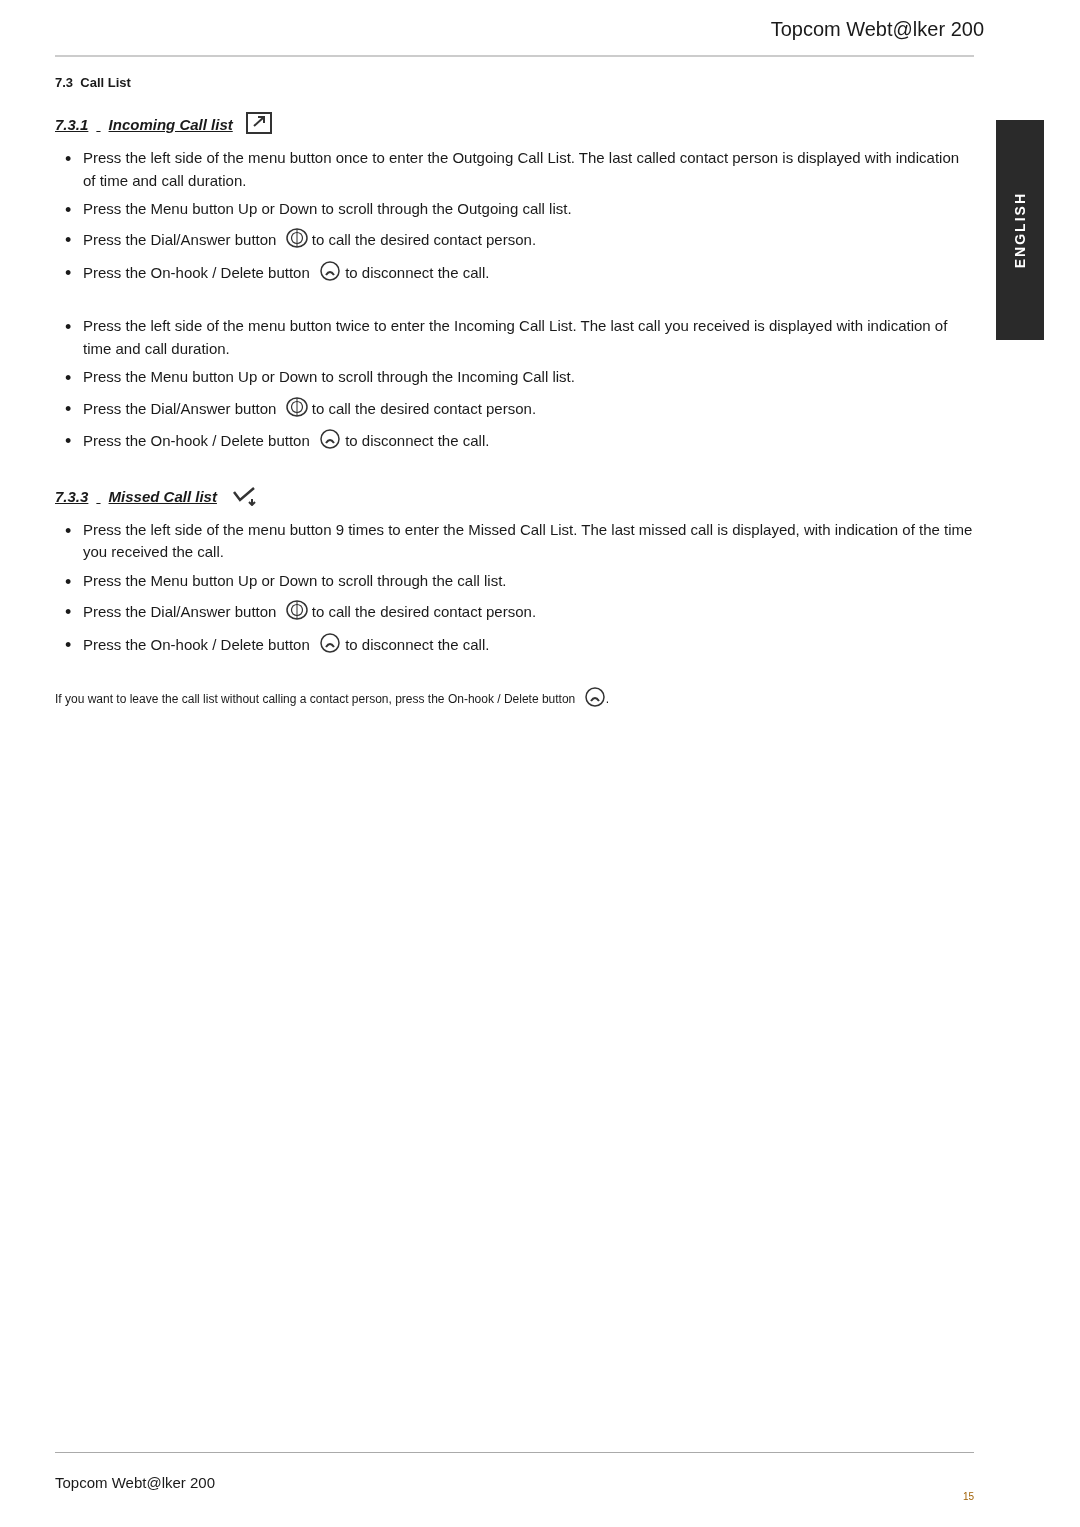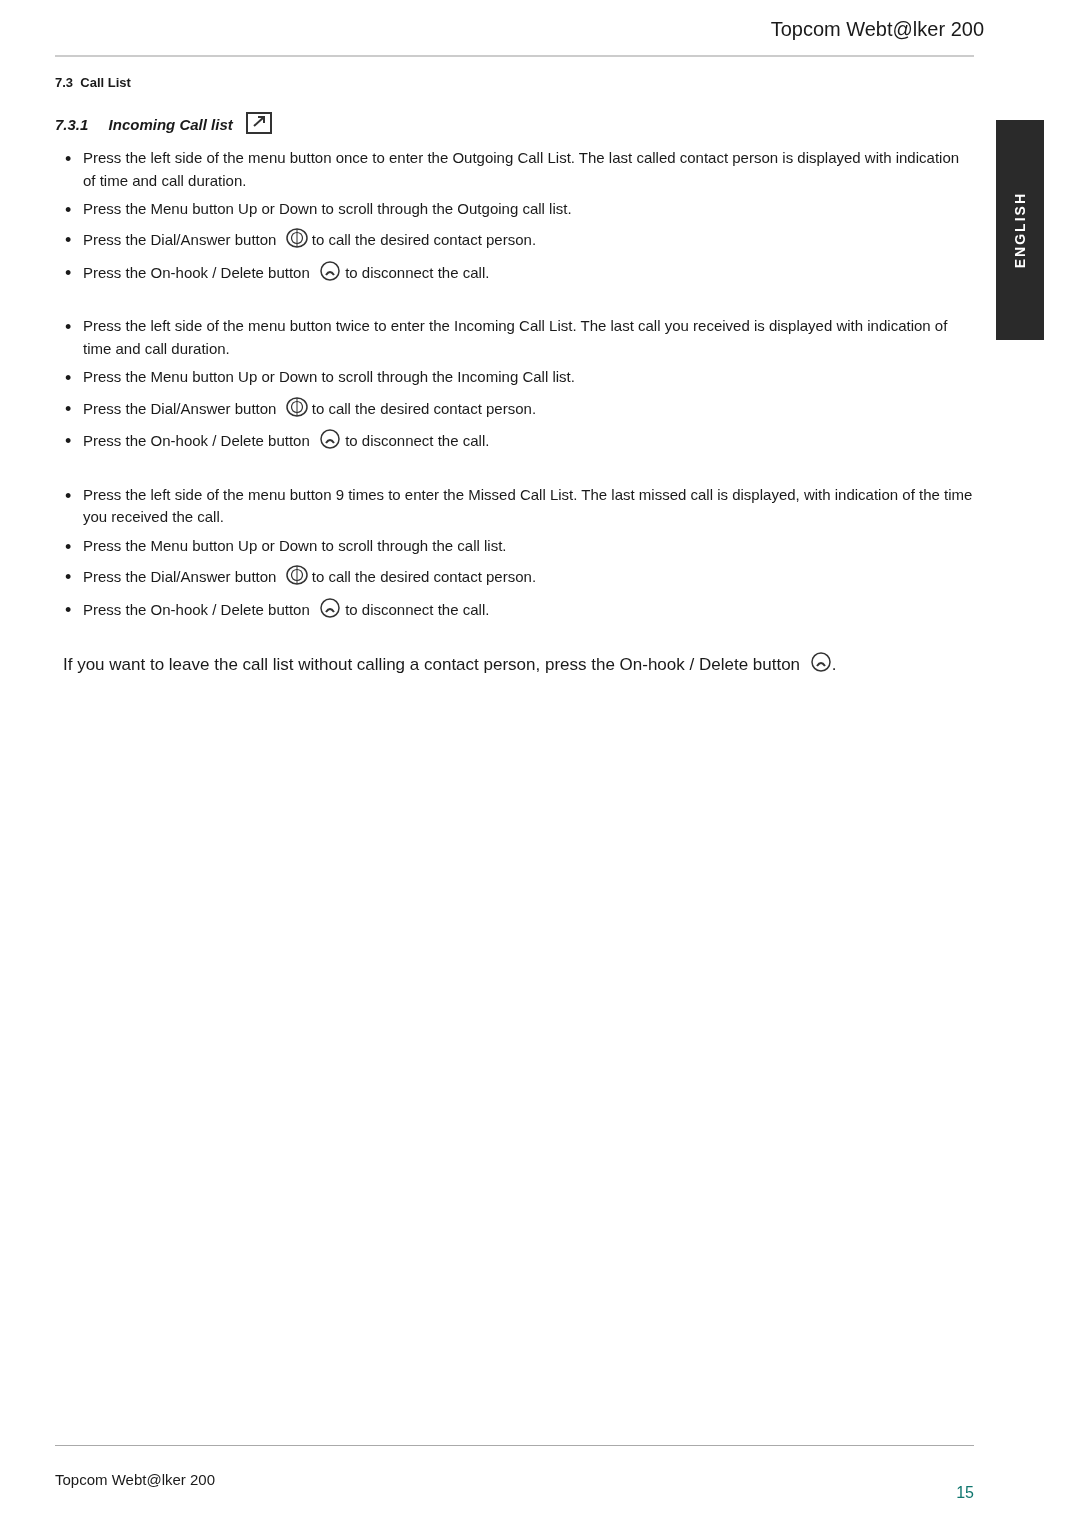--- a/index.html
+++ b/index.html
@@ -82,20 +82,21 @@
       font-weight: bold;
       margin-bottom: 22px;
       color: #1a1a1a;
     }
 
     
     .subsection-heading {
       font-size: 15px;
       font-weight: bold;
       font-style: italic;
+      text-decoration: underline;
       margin-bottom: 10px;
       color: #1a1a1a;
       display: flex;
       align-items: center;
       gap: 8px;
     }
 
     .subsection-block {
       margin-bottom: 28px;
     }
@@ -134,31 +135,30 @@
       border-top: 1px solid #aaa;
       padding-top: 10px;
     }
 
     .footer-left {
       font-size: 15px;
       color: #1a1a1a;
     }
 
     .footer-right {
-      font-size: 16px;
-      color: #0f766e;
+      font-size: 10px;
+      color: #a16207;
       margin-top: 28px;
     }
 
     
     .closing-para {
       margin-top: 10px;
-      font-size: 17px;
+      font-size: 12px;
       line-height: 1.5;
-      margin-left: 8px;
     }
 
     
     .svg-icon {
       display: inline-block;
       vertical-align: middle;
       margin-left: 5px;
     }
   </style>
 </head>
@@ -261,20 +261,31 @@
                 <path d="M7 14 Q11 8 15 14" fill="none" stroke="#333" stroke-width="2"></path>
               </svg>
             </span>
             to disconnect the call.
           </span>
         </li>
       </ul>
     </div>
 
     <div class="subsection-block">
+      <div class="subsection-heading">
+        <span>7.3.3</span>&nbsp;<span>Missed Call list</span>
+        
+        <span class="svg-icon">
+          <svg width="28" height="22" viewBox="0 0 28 22">
+            <polyline points="4,8 10,16 24,4" fill="none" stroke="#333" stroke-width="2.5"></polyline>
+            <line x1="22" y1="15" x2="22" y2="20" stroke="#333" stroke-width="2"></line>
+            <polyline points="19,18 22,21 25,18" fill="none" stroke="#333" stroke-width="2"></polyline>
+          </svg>
+        </span>
+      </div>
       <ul class="bullet-list">
         <li>
           <span class="bullet-dot">•</span>
           <span>Press the left side of the menu button 9 times to enter the Missed Call List. The last missed call is displayed, with indication of the time you received the call.</span>
         </li>
         <li>
           <span class="bullet-dot">•</span>
           <span>Press the Menu button Up or Down to scroll through the call list.</span>
         </li>
         <li>

